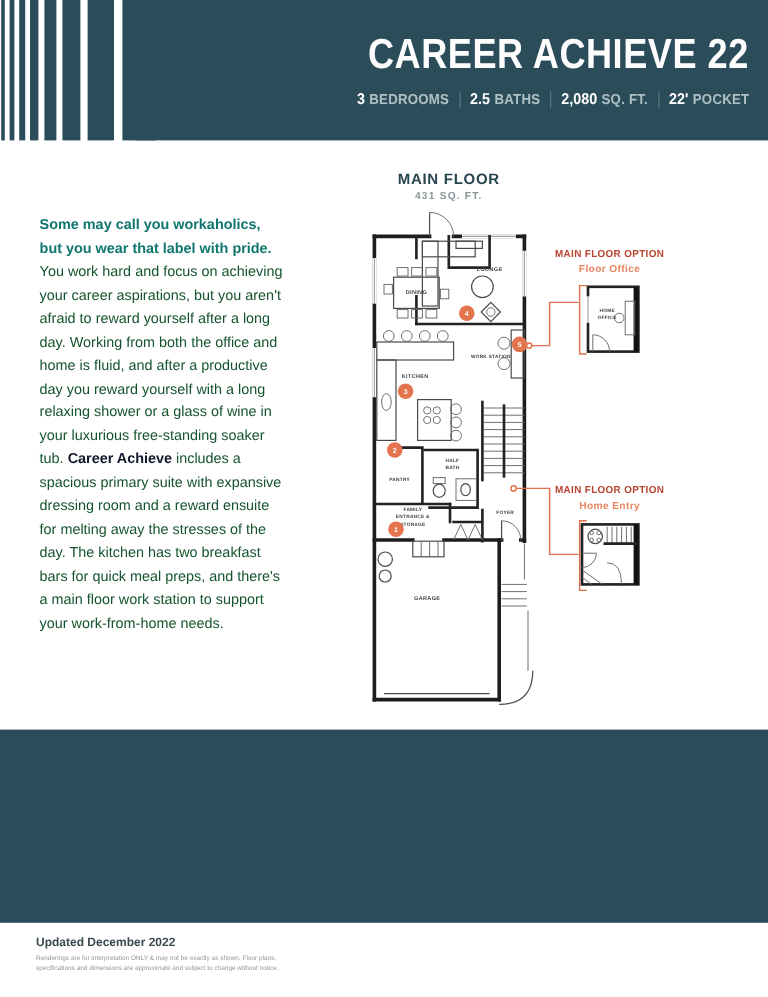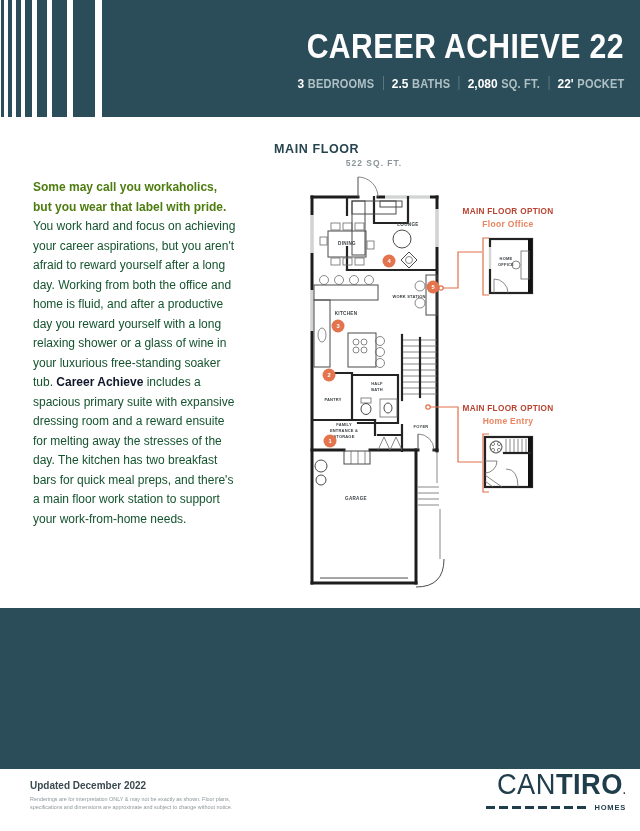--- a/index.html
+++ b/index.html
@@ -12,25 +12,25 @@
   .stripe{background:#2b4d5a;height:117px;}
   .title{position:absolute;right:16px;top:26px;color:#fdfdfd;font-size:35px;font-weight:800;
          letter-spacing:.5px;transform:scaleX(.86);transform-origin:right center;white-space:nowrap;}
   .specs{position:absolute;right:16px;top:74px;display:flex;align-items:center;gap:9px;
          transform:scaleX(.92);transform-origin:right center;white-space:nowrap;}
   .spec-val{color:#ffffff;font-weight:800;font-size:13px;}
   .spec-lab{color:#afc0c4;font-weight:700;font-size:12px;margin-left:4px;letter-spacing:.2px;}
   .spec-sep{width:1px;height:14px;background:#5d7c87;}
   
   .intro{position:absolute;left:33px;top:178px;width:206px;font-size:12px;line-height:19.5px;}
-  .intro-heading{color:#4d7c0f;font-weight:700;}
+  .intro-heading{color:#0f766e;font-weight:700;}
   .intro-body{color:#14532d;}
   .intro-highlight{color:#0f172a;font-weight:700;}
   
-  .fp-title{position:absolute;left:274px;top:142px;width:200px;color:#27454f;
+  .fp-title{position:absolute;left:274px;top:142px;width:200px;text-align:center;color:#27454f;
             font-size:12.5px;font-weight:800;letter-spacing:.6px;}
   .fp-area{position:absolute;left:274px;top:158px;width:200px;text-align:center;color:#8b9598;
            font-size:8.5px;font-weight:700;letter-spacing:1px;}
   .opt-label{position:absolute;width:180px;text-align:center;font-weight:800;font-size:8.5px;
              letter-spacing:.3px;color:#b84330;transform:scaleX(.97);}
   .opt-sub{position:absolute;width:180px;text-align:center;font-weight:700;font-size:8.5px;
            letter-spacing:.3px;color:#e8845f;}
   .plan-svg{position:absolute;left:240px;top:135px;}
   .wall{stroke:#1d1d1d;stroke-width:3;fill:none;stroke-linecap:square;}
   .iwall{stroke:#232323;stroke-width:2.2;fill:none;stroke-linecap:square;}
@@ -87,21 +87,21 @@
       <span><span class="spec-val">22'</span><span class="spec-lab">POCKET</span></span>
     </div>
   </div>
 
   <div class="intro">
     <span class="intro-heading">Some may call you workaholics, but you wear that label with pride.</span>
     <span class="intro-body">You work hard and focus on achieving your career aspirations, but you aren't afraid to reward yourself after a long day. Working from both the office and home is fluid, and after a productive day you reward yourself with a long relaxing shower or a glass of wine in your luxurious free-standing soaker tub. </span><span class="intro-highlight">Career Achieve</span><span class="intro-body"> includes a spacious primary suite with expansive dressing room and a reward ensuite for melting away the stresses of the day. The kitchen has two breakfast bars for quick meal preps, and there's a main floor work station to support your work-from-home needs.</span>
   </div>
 
   <div class="fp-title">MAIN FLOOR</div>
-  <div class="fp-area">522 SQ. FT.</div>
+  <div class="fp-area">431 SQ. FT.</div>
 
   <div class="opt-label" style="left:418px;top:206px;">MAIN FLOOR OPTION</div>
   <div class="opt-sub" style="left:418px;top:219px;">Floor Office</div>
   <div class="opt-label" style="left:418px;top:403px;">MAIN FLOOR OPTION</div>
   <div class="opt-sub" style="left:418px;top:416px;">Home Entry</div>
 
   <svg class="plan-svg" width="400" height="475" viewBox="0 0 400 475">
 
     <g>
       <path class="wall" d="M72,62 H118 M138,62 H197"></path>
@@ -294,23 +294,14 @@
     
     
     
     
     
   </div>
 
   <div class="updated">Updated December 2022</div>
   <div class="disclaimer">Renderings are for interpretation ONLY &amp; may not be exactly as shown. Floor plans, specifications and dimensions are approximate and subject to change without notice.</div>
 
-  <div class="logo">
-    <div class="logo-word">
-      <span class="logo-light">CAN</span><span class="logo-bold">TIRO</span><span class="logo-suffix">.</span>
-    </div>
-    <div class="logo-tag">
-      <div class="logo-dashes"></div>
-      <div class="logo-homes">HOMES</div>
-    </div>
-  </div>
 
 </div>
 
 </body></html>

